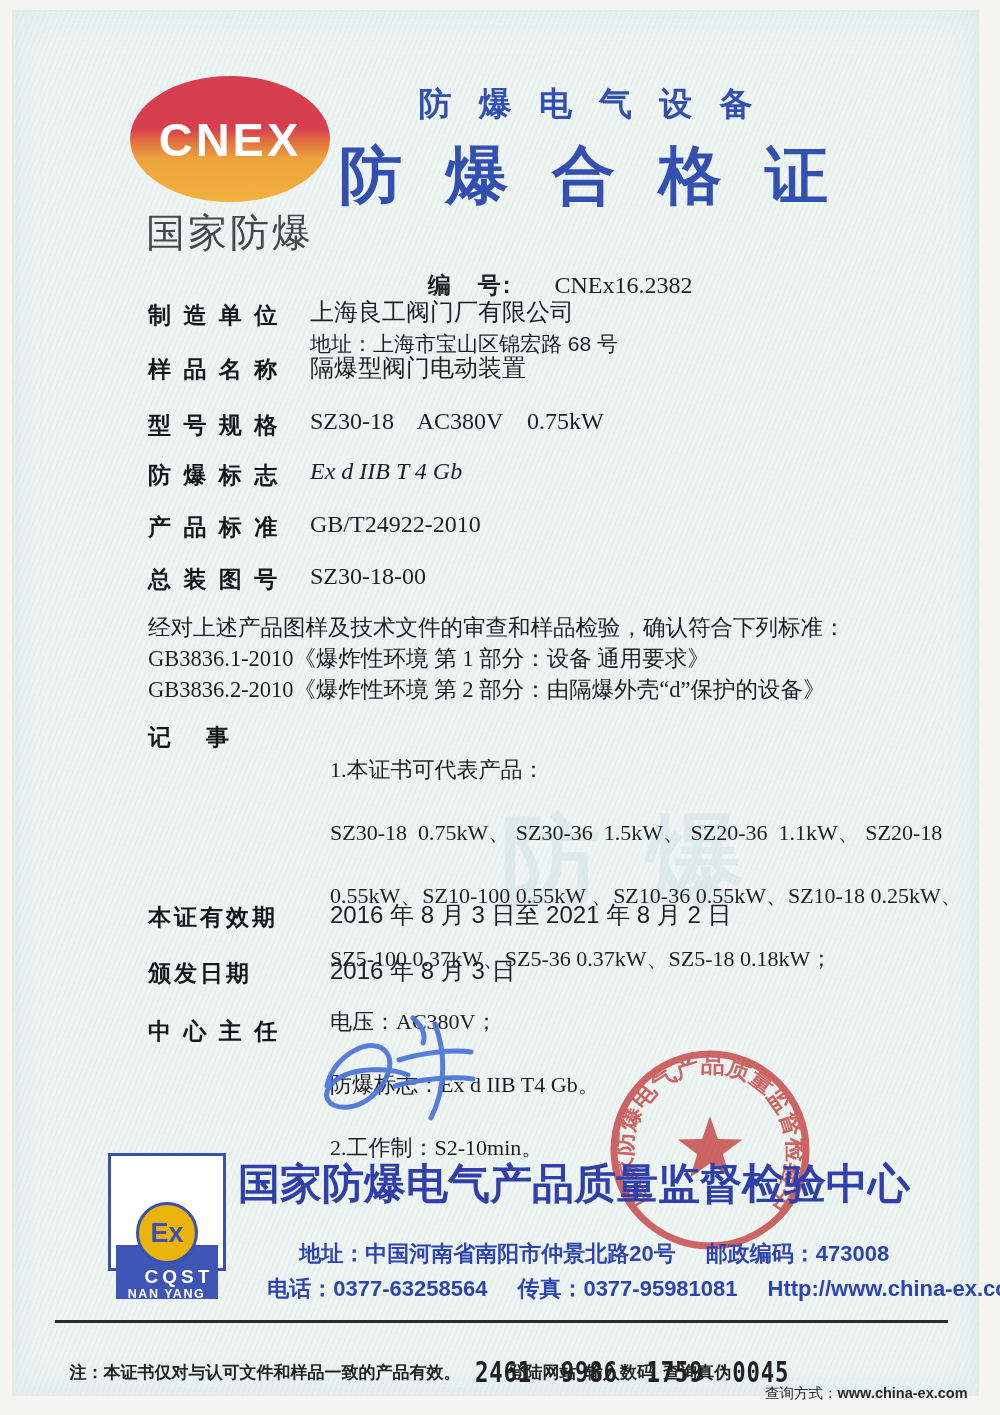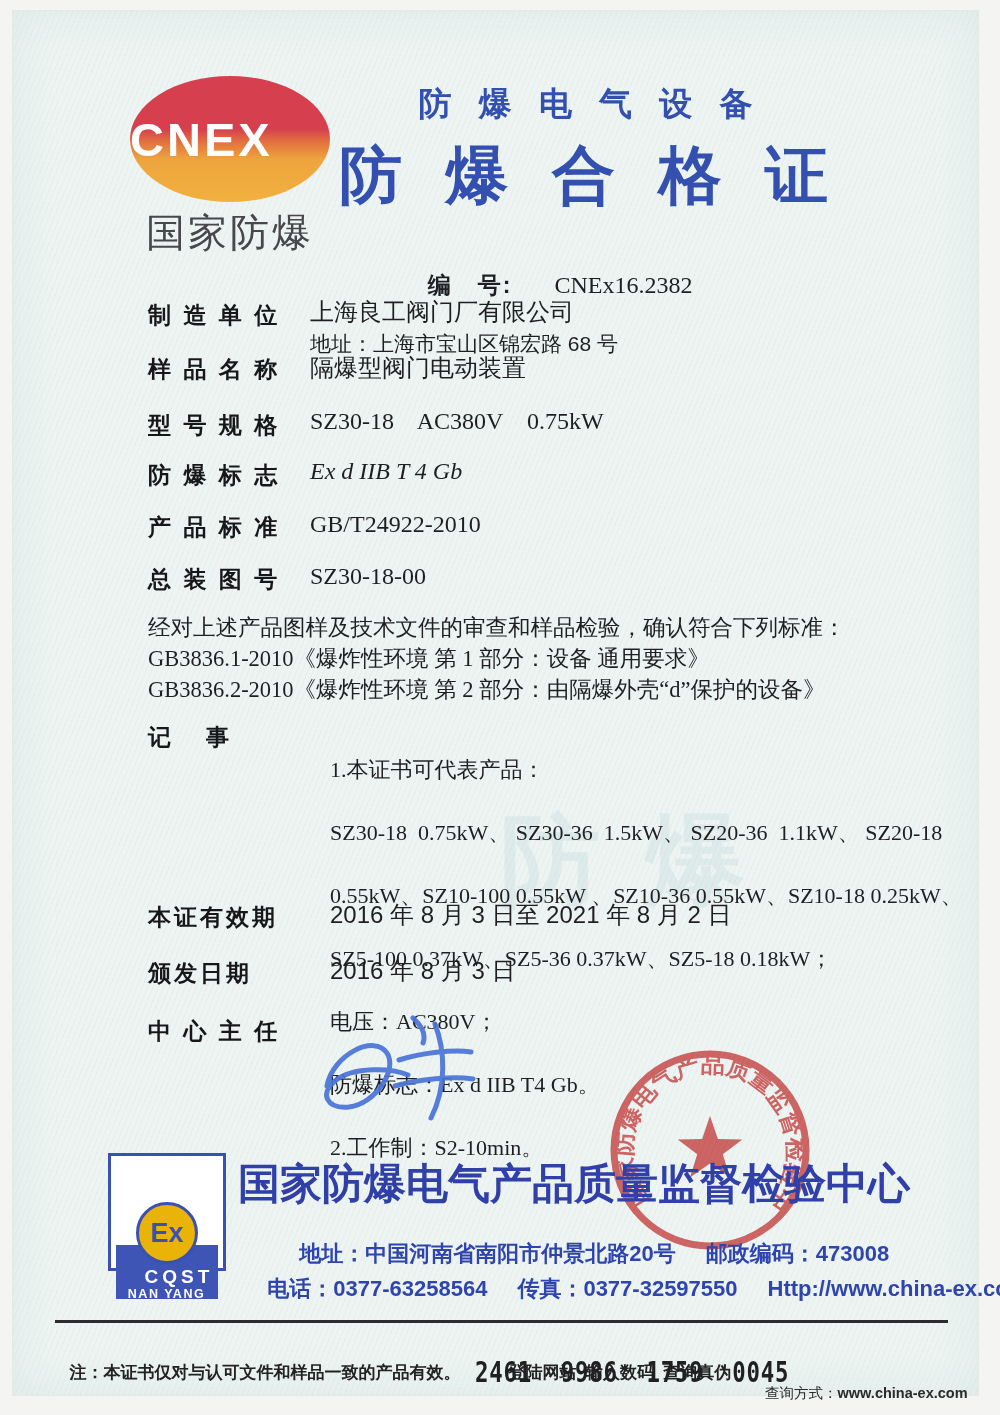--- a/index.html
+++ b/index.html
@@ -21,21 +21,21 @@
       transparent 1px, transparent 5px);
   }
   .abs{position:absolute;white-space:pre;}
   .cjk{font-family:"Liberation Sans",sans-serif;color:#1f1f23;}
   .serifv{font-family:"Liberation Serif",serif;color:#1f1f23;}
 
   
   .cnex-oval{
     left:130px;top:76px;width:200px;height:126px;border-radius:50%;
     background:linear-gradient(180deg,#d63f4e 0%,#d63f4e 42%,#e2703f 52%,#eda43e 66%,#f2b13e 100%);
-    display:flex;align-items:center;justify-content:flex-start;
+    display:flex;align-items:center;justify-content:center;
   }
   .cnex-text{color:#fff;font-weight:800;font-size:47px;letter-spacing:3px;}
   .cnex-caption{left:118px;top:206px;width:224px;text-align:center;
     font-size:39px;color:#47474c;letter-spacing:3px;}
 
   
   .doc-type{left:355px;top:82px;width:470px;text-align:center;
     font-size:33px;font-weight:700;color:#3350b0;letter-spacing:9px;}
   .main-title{left:335px;top:133px;width:510px;text-align:center;
     font-size:63px;font-weight:800;color:#3350b0;letter-spacing:13px;}
@@ -183,21 +183,21 @@
   </div>
 </div>
 
 <div class="abs org-name">国家防爆电气产品质量监督检验中心</div>
 
 <div class="abs org-line" style="left:287px;top:1213px;">
   <span>地址：</span><span>中国河南省南阳市仲景北路20号</span><span class="sep"></span><span>邮政编码：</span><span>473008</span>
 </div>
 
 <div class="abs org-line" style="left:255px;top:1248px;">
-  <span>电话：</span><span>0377-63258564</span><span class="sep"></span><span>传真：</span><span>0377-32597550</span><span class="sep"></span><span>Http://www.china-ex.com</span>
+  <span>电话：</span><span>0377-63258564</span><span class="sep"></span><span>传真：</span><span>0377-95981081</span><span class="sep"></span><span>Http://www.china-ex.com</span>
 </div>
 
 <div class="abs rule"></div>
 <div class="abs foot-note cjk">
   <span>注：本证书仅对与认可文件和样品一致的产品有效。</span><span class="sep"></span><span>登陆网站  输入数码  查询真伪</span>
 </div>
 <div class="abs code">2461  9986  1759  0045</div>
 <div class="abs query">
   <span>查询方式：</span><span class="url">www.china-ex.com</span>
 </div>

